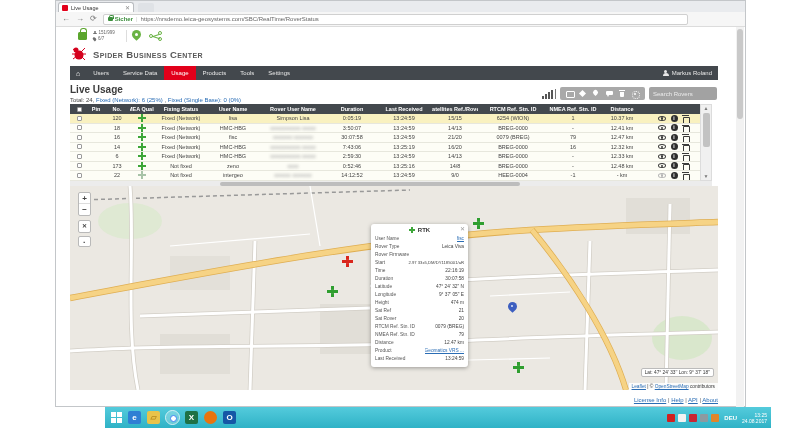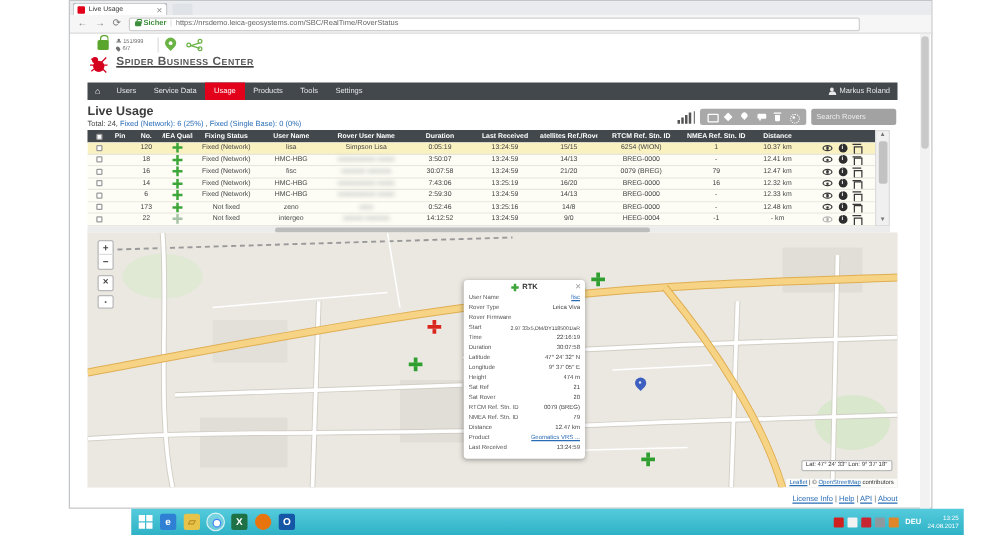--- a/index.html
+++ b/index.html
@@ -41,21 +41,21 @@
   .gpin::after{content:"";position:absolute;left:3px;top:3px;width:3px;height:3px;border-radius:50%;background:#fff;}
   .gnet{width:13px;height:10px;position:relative;}
   .gnet i{position:absolute;width:4px;height:4px;border:1.2px solid #6ab344;border-radius:50%;background:#fff;}
   .gnet i:nth-child(1){left:0;top:3px;}
   .gnet i:nth-child(2){right:0;top:0;}
   .gnet i:nth-child(3){right:0;bottom:0;}
   .gnet::before{content:"";position:absolute;left:3px;top:4px;width:8px;height:1px;background:#6ab344;transform:rotate(-18deg);}
   .gnet::after{content:"";position:absolute;left:3px;top:6px;width:8px;height:1px;background:#6ab344;transform:rotate(18deg);}
 
   
-  #brandrow{position:absolute;left:70px;top:44px;height:20px;display:flex;align-items:flex-start;text-decoration:underline;}
+  #brandrow{position:absolute;left:70px;top:44px;height:20px;display:flex;align-items:center;}
   .brand{font-size:9.5px;font-weight:bold;color:#585858;font-variant:small-caps;letter-spacing:0.4px;margin-left:5px;}
   #navbar{position:absolute;left:70px;top:66px;width:648px;height:14px;background:#43484d;display:flex;align-items:center;}
   .nitem{font-size:6px;color:#e8e8e8;padding:0 7px;height:14px;display:flex;align-items:center;}
   .nitem.active{background:#e2001a;color:#fff;}
   .homeicon{font-size:7px;color:#fff;padding:0 6px;}
   #navuser{margin-left:auto;display:flex;align-items:center;font-size:6px;color:#e8e8e8;padding-right:6px;}
   .wperson{width:6px;height:6px;position:relative;margin-right:3px;}
   .wperson::before{content:"";position:absolute;left:1.5px;top:0;width:3px;height:3px;border-radius:50%;background:#e8e8e8;}
   .wperson::after{content:"";position:absolute;left:0;top:3.4px;width:6px;height:2.6px;border-radius:3px 3px 0 0;background:#e8e8e8;}
 

